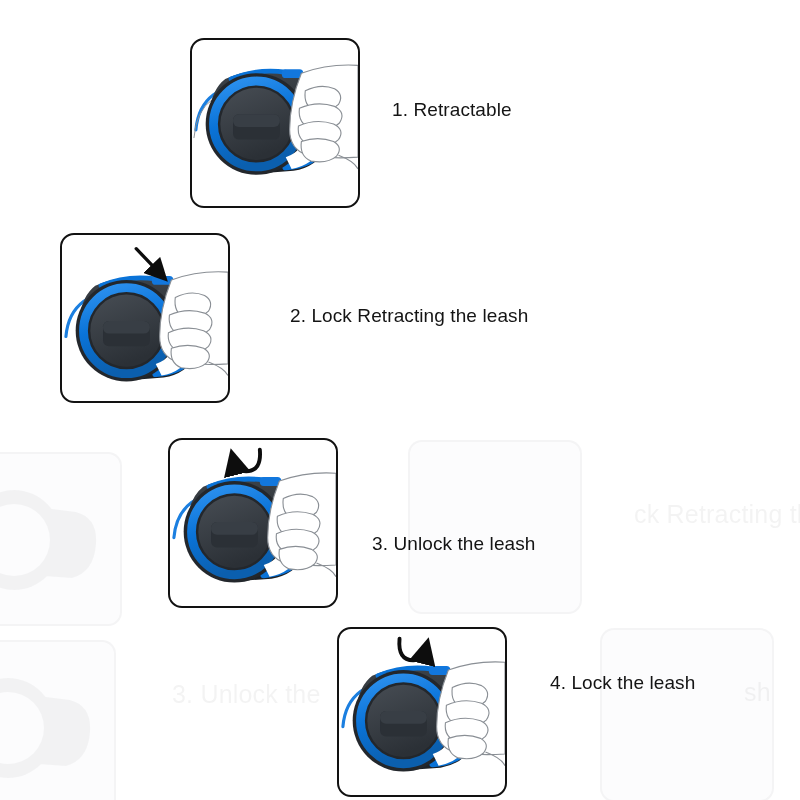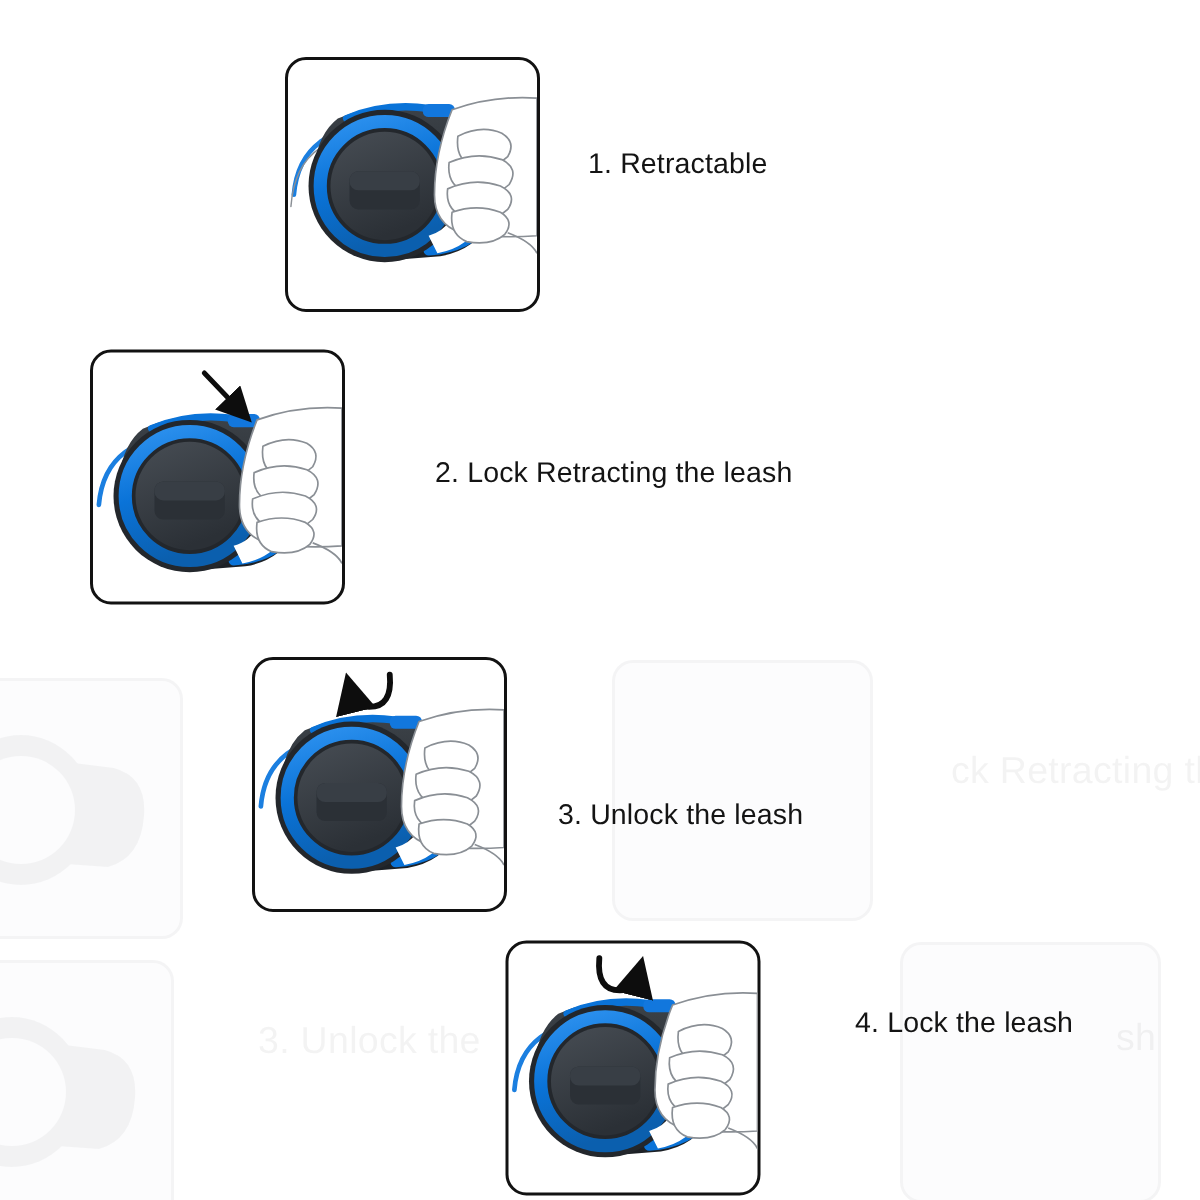--- a/index.html
+++ b/index.html
@@ -293,14 +293,14 @@
         <path d="M109 96 Q127 88 145 94 Q157 100 150 110 Q141 119 122 116 Q107 111 109 96 Z"></path>
         <path d="M112 112 Q129 106 145 112 Q155 118 148 127 Q139 135 122 132 Q110 127 112 112 Z"></path>
       </g>
       <path d="M150 126 Q166 132 170 140" fill="none" stroke="#8a8f95" stroke-width="1.15"></path>
 
       <g>
         <path d="M62 10 Q60 32 76 32 Q86 32 88 24" fill="none" stroke="#0d0d0d" stroke-width="4" stroke-linecap="round" marker-end="url(#ah4)"></path>
       </g>
     </svg>
   </div>
-  <div class="step-label" style="left:570px; top:673px;">4. Lock the leash</div>
+  <div class="step-label" style="left:550px; top:673px;">4. Lock the leash</div>
 </div>
 
 </body></html>

